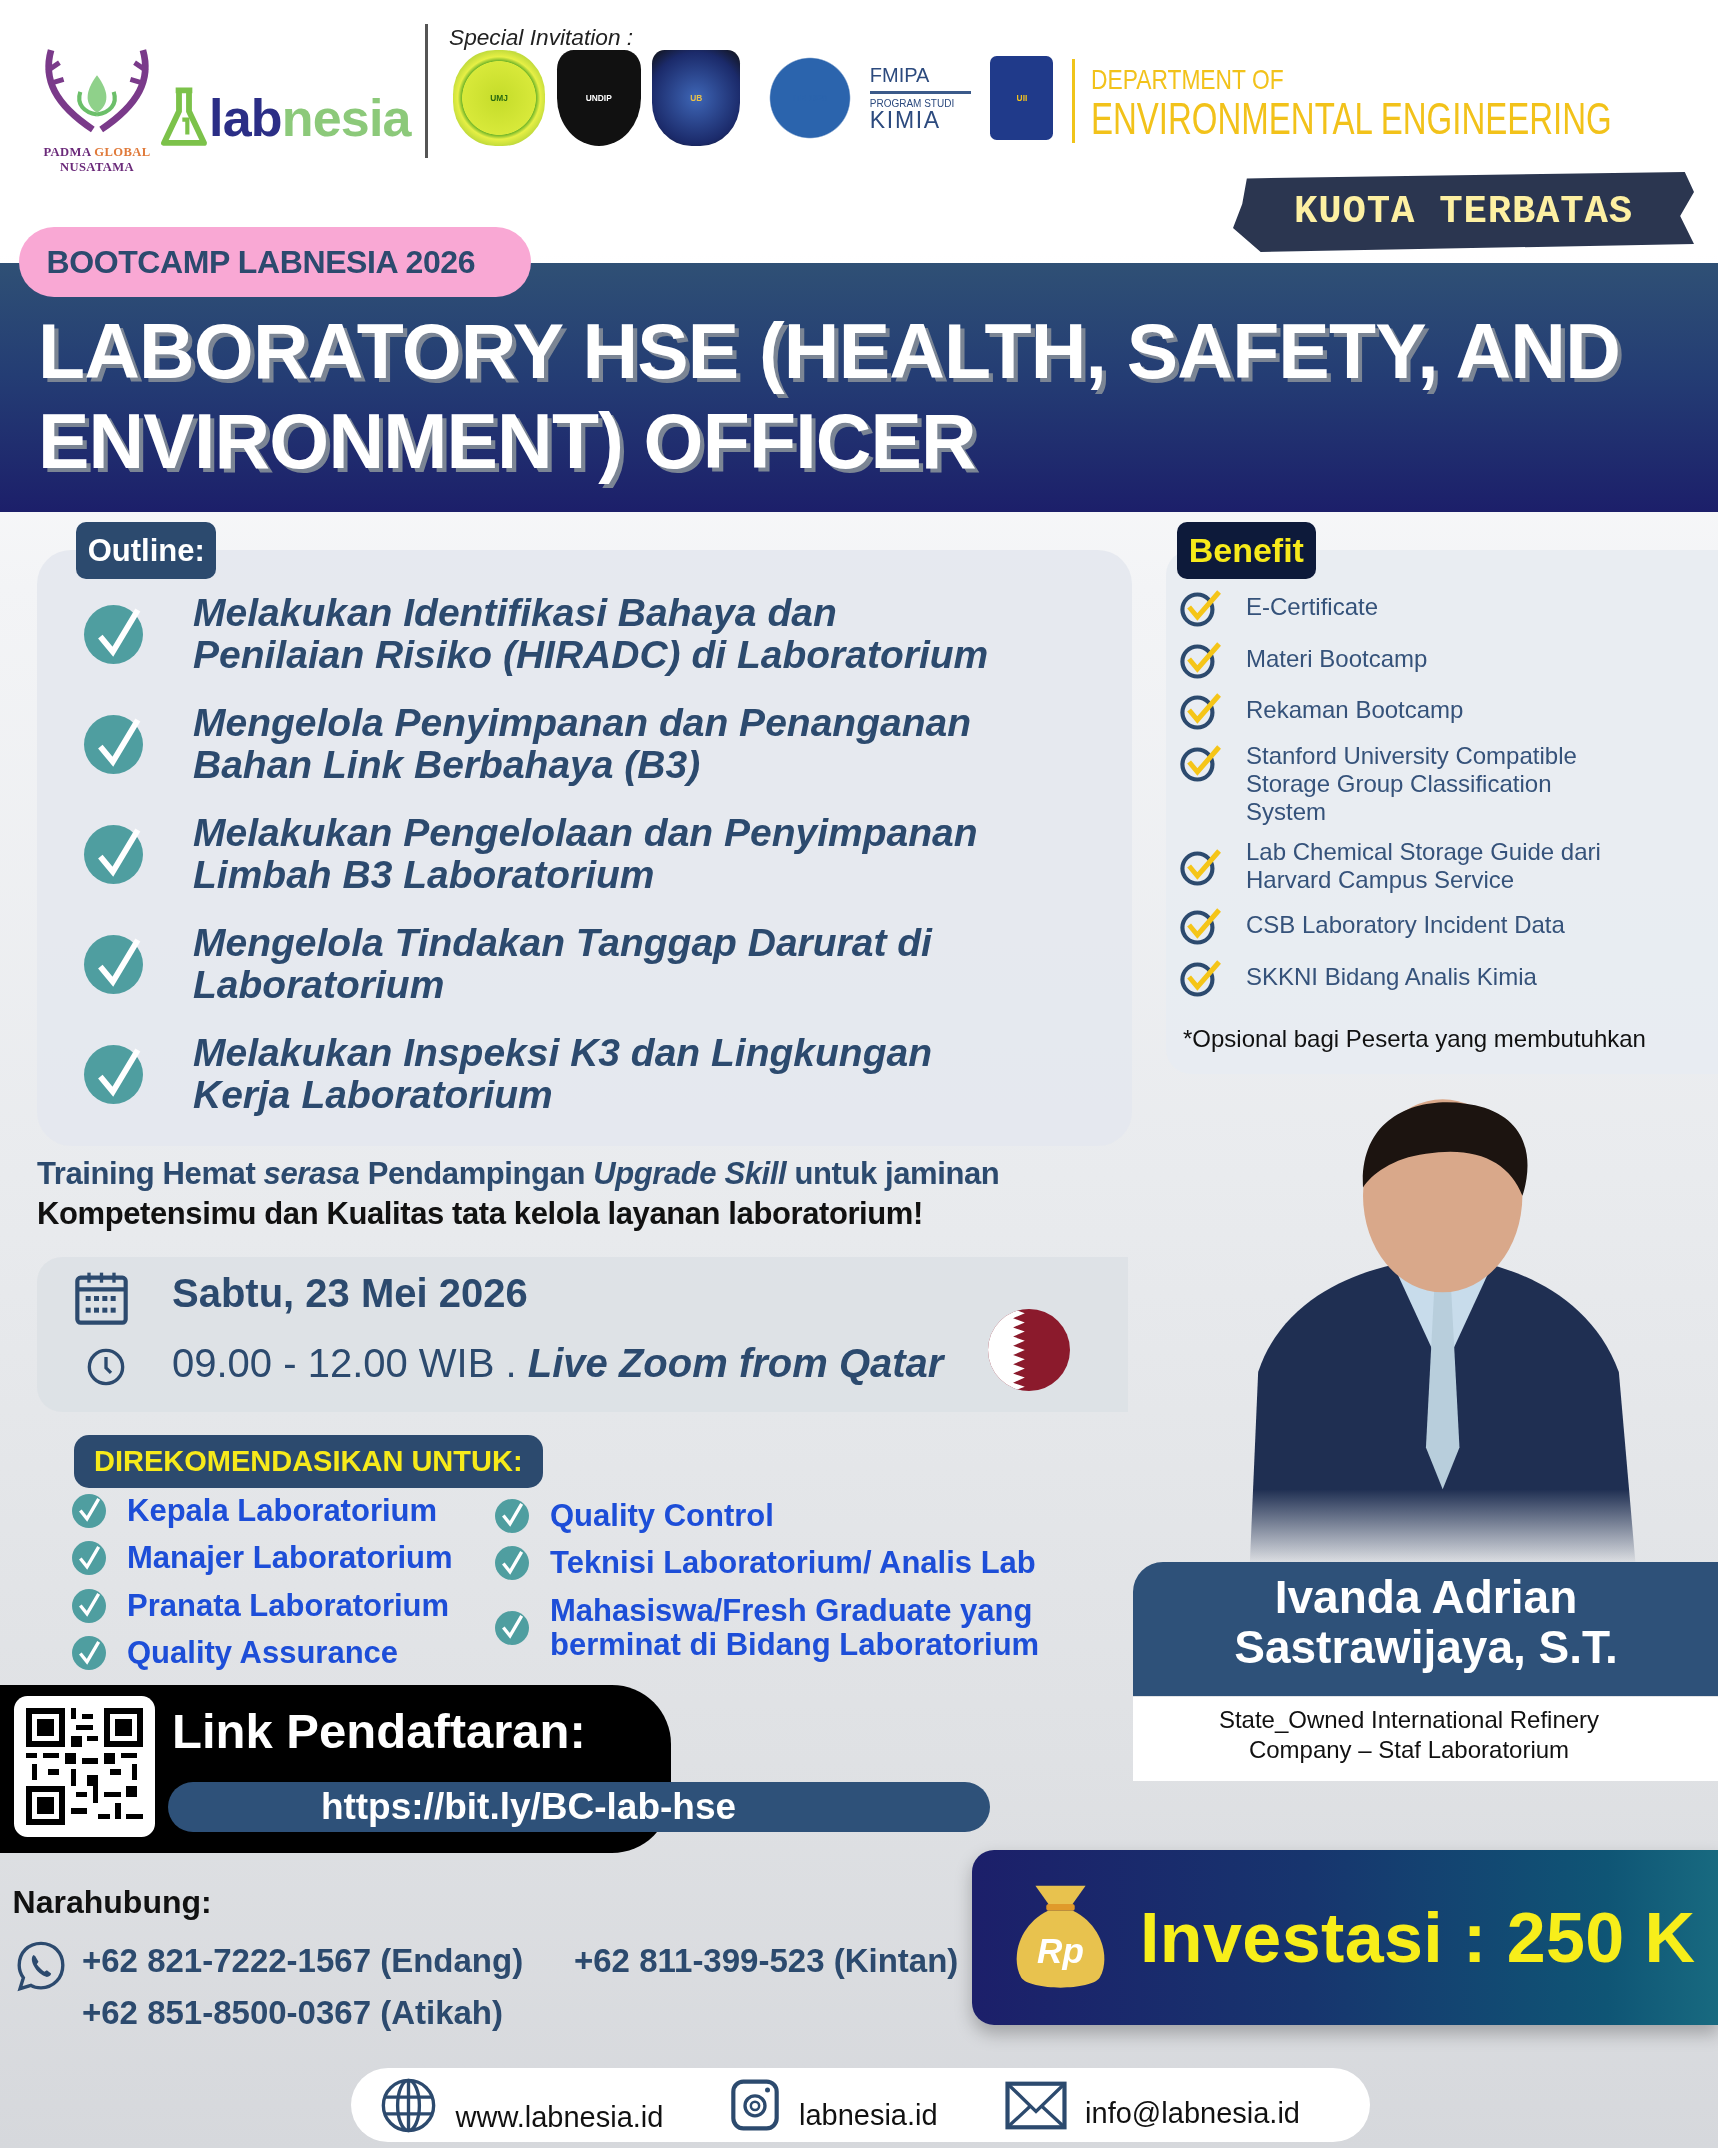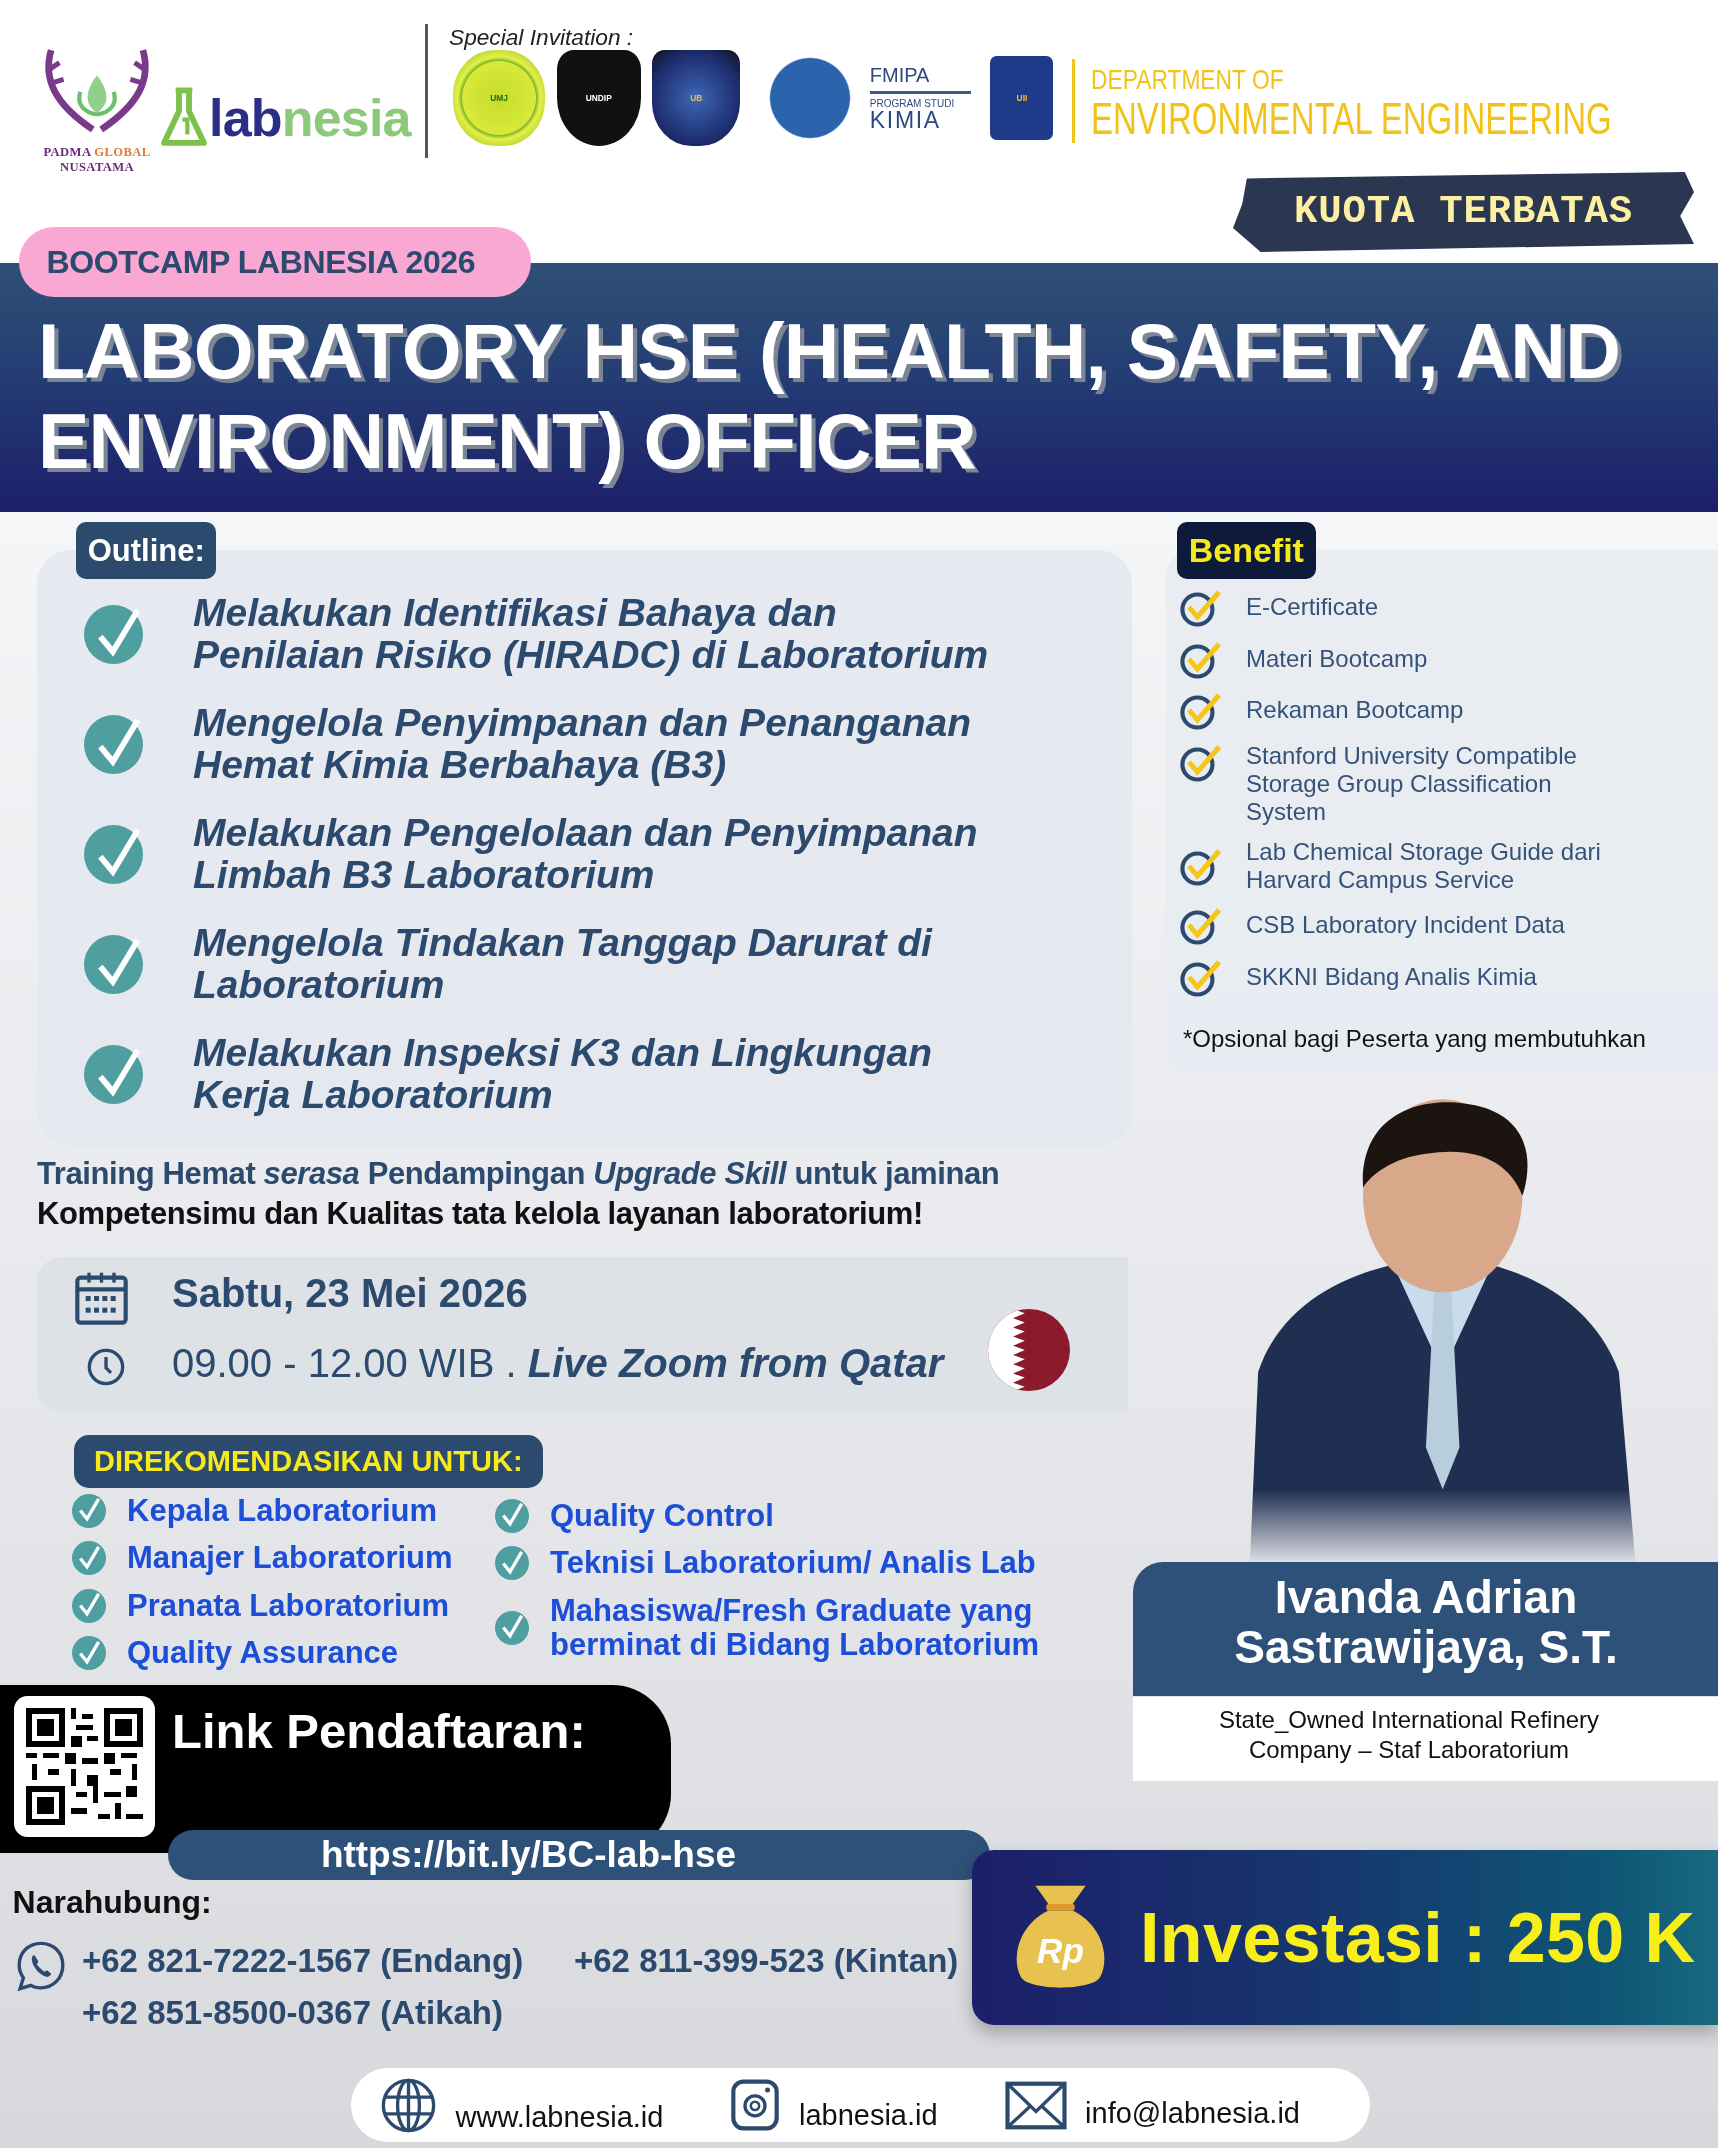--- a/index.html
+++ b/index.html
@@ -103,21 +103,21 @@
   .speaker-name-box { left: 1133px; top: 1562px; width: 586px; height: 134px; background: #2e5179; border-radius: 30px 0 0 0;
                       color: #fff; font-size: 46px; font-weight: 700; text-align: center; padding-top: 10px; line-height: 50px; }
   .speaker-role-box { left: 1133px; top: 1697px; width: 586px; height: 84px; background: #fff;
                       color: #111; font-size: 24px; text-align: center; padding-top: 8.4px; line-height: 30px; padding-right: 34px;}
 
   
   .reg-black { left: 0; top: 1685px; width: 671px; height: 168px; background: #000; border-radius: 0 59px 59px 0; }
   .qr { left: 14.3px; top: 1696px; width: 141px; height: 141px; background: #fff; border-radius: 13.4px; padding: 11.7px; }
   .reg-label { left: 172px; top: 1703px; color: #fff; font-size: 49px; font-weight: 700; }
   .reg-url { left: 168px; top: 1782px; width: 822px; height: 50px; background: #2e5179; border-radius: 25px;
-             color: #fff; font-weight: 700; font-size: 37px; display: flex; align-items: center; justify-content: center; padding-right: 101px; margin-top: 48px; }
+             color: #fff; font-weight: 700; font-size: 37px; display: flex; align-items: center; justify-content: center; padding-right: 101px; }
 
   
   .cp-label { left: 12.6px; top: 1884px; font-size: 32px; font-weight: 700; color: #111; }
   .ic-wa { left: 15px; top: 1940px; }
   .cp-phone { font-size: 33px; color: #2c4a6e; font-weight: 700; }
   .cp1 { left: 82px; top: 1942px; }
   .cp2 { left: 574px; top: 1942px; }
   .cp3 { left: 82px; top: 1994px; }
 
   
@@ -208,21 +208,21 @@
       </div>
   </div>
   <div class="oitem">
     <div class="chk">
         <svg width="50" height="59" viewBox="0 0 60 70">
           <path d="M10 40 L25 58 L55 8" stroke="#fff" stroke-width="7" fill="none"></path>
         </svg>
       </div>
     <div class="txt">
         <div>Mengelola Penyimpanan dan Penanganan</div>
-        <div>Hemat Kimia Berbahaya (B3)</div>
+        <div>Bahan Link Berbahaya (B3)</div>
       </div>
   </div>
   <div class="oitem">
     <div class="chk">
         <svg width="50" height="59" viewBox="0 0 60 70">
           <path d="M10 40 L25 58 L55 8" stroke="#fff" stroke-width="7" fill="none"></path>
         </svg>
       </div>
     <div class="txt">
         <div>Melakukan Pengelolaan dan Penyimpanan</div>

